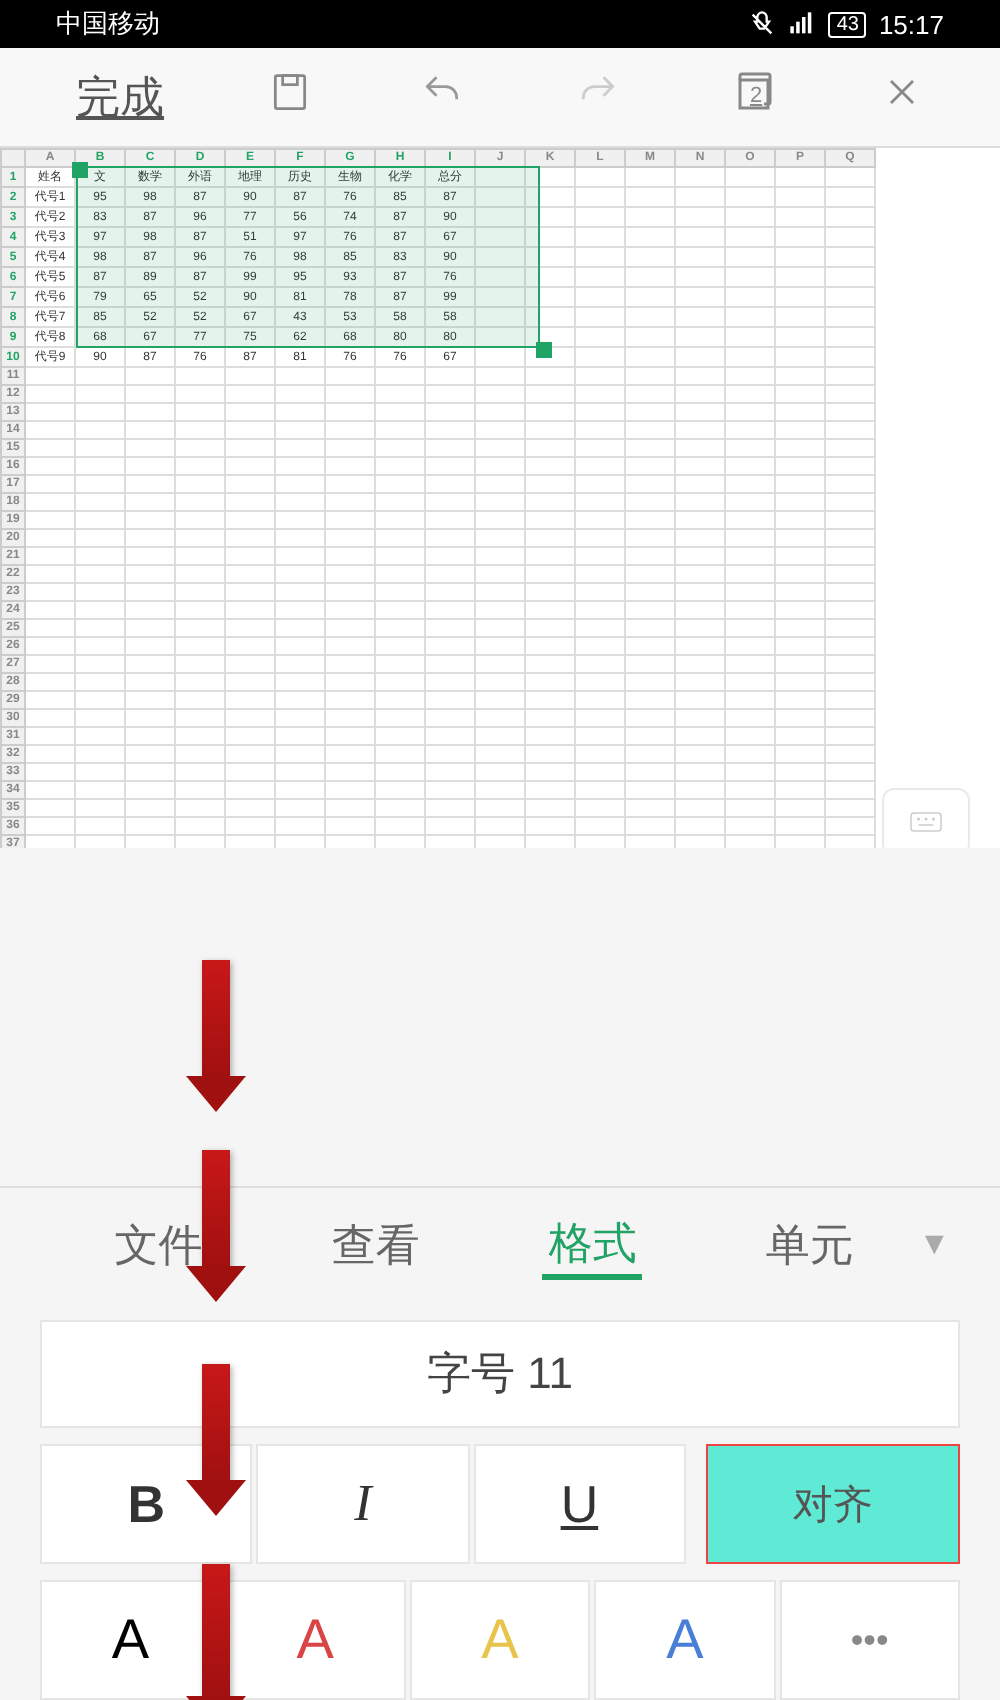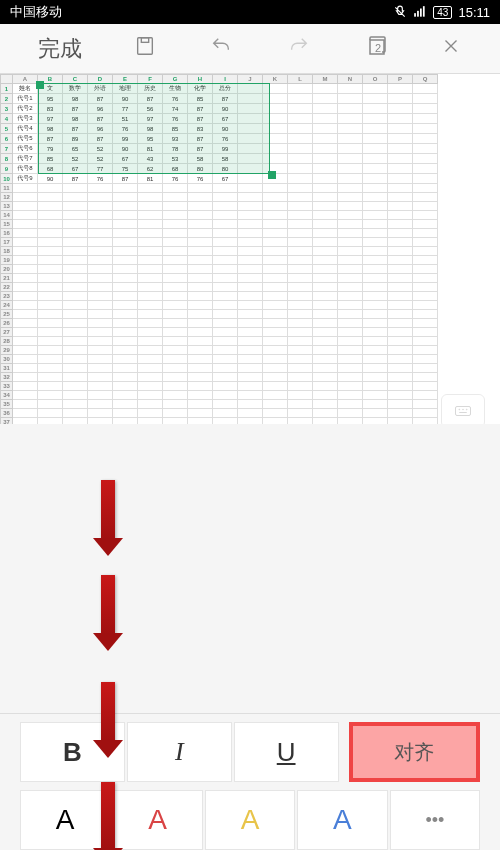--- a/index.html
+++ b/index.html
@@ -1,21 +1,21 @@
 <!DOCTYPE html>
 <html><head>
 <meta charset="utf-8">
 <style>
 * { margin:0; padding:0; box-sizing:border-box; font-family: -apple-system, sans-serif;}
 body { width:500px; height:850px; background:#f5f5f5; overflow:hidden; position:relative;}
-.statusbar { height:24px; background:#000; color:#fff; display:flex; align-items:center; justify-content:space-between; padding:0 10px; font-size:13px;}
+.statusbar { height:24px; background:#000; color:#fff; display:flex; align-items:center; justify-content:space-between; padding:0 28px; font-size:13px;}
 .status-right { display:flex; align-items:center; gap:6px;}
 .status-right svg { fill:#fff;}
 .toolbar { height:50px; background:#f8f8f8; display:flex; align-items:center; justify-content:space-around; padding:0 12px; border-bottom:1px solid #ddd;}
-.toolbar span { color:#666; font-size:22px;}
+.toolbar span { color:#666; font-size:22px;text-decoration:underline;}
 .toolbar .done { color:#555; font-size:22px;}
 .sheet-area { background:#fff; height:350px; overflow:hidden; position:relative;}
 .rowhead, .colhead { background:#f0f0f0; color:#888; border-right:1px solid #ccc; border-bottom:1px solid #ccc;}
 .sel-col { color:#21a366; font-weight:bold;}
 .sel-row { color:#21a366; font-weight:bold;}
 table { border-collapse:collapse;}
 td { border:1px solid #ddd; text-align:center; width:25px; height:9px; font-size:6px; color:#333;}
 th { border:1px solid #ccc; text-align:center; width:25px; height:9px; font-size:6px;}
 .corner { width:12px;}
 .rowh { width:12px;}
@@ -27,21 +27,21 @@
 .tab { flex:1; text-align:center; font-size:22px; color:#666;}
 .tab.active { color:#21a366;}
 .tab-underline { width:50px; height:3px; background:#21a366; margin:0 auto;}
 .dropdown-chevron { color:#aaa;}
 .section-label { font-size:20px; color:#888; padding:18px 25px 8px;}
 .fontsize-btn { margin:8px 20px; background:#fff; height:54px; display:flex; align-items:center; justify-content:center; font-size:22px; color:#444; border:1px solid #e5e5e5;}
 .effects-row { display:flex; margin:8px 20px; gap:2px;}
 .effect-btn { flex:1; background:#fff; height:60px; display:flex; align-items:center; justify-content:center; font-size:26px; color:#333; border:1px solid #e5e5e5;}
 .effect-btn.italic { font-style:italic; font-family:serif;}
 .effect-btn.underline { text-decoration:underline;}
-.align-btn { flex:1.2; background:#fca5a5; height:60px; display:flex; align-items:center; justify-content:center; font-size:20px; color:#555; border:4px solid #ef4444; margin-left:8px;}
+.align-btn { flex:1.2; background:#5eead4; height:60px; display:flex; align-items:center; justify-content:center; font-size:20px; color:#555; border:1px solid #ef4444; margin-left:8px;}
 .colors-row { display:flex; margin:8px 20px 0; gap:2px;}
 .color-btn { flex:1; background:#fff; height:60px; display:flex; align-items:center; justify-content:center; font-size:28px; font-weight:500; border:1px solid #e5e5e5;}
 .arrow { position:absolute; width:14px; background:linear-gradient(#c81818, #a01010); box-shadow:1px 1px 3px rgba(0,0,0,.3);}
 .arrow::after { content:''; position:absolute; bottom:-16px; left:-8px; border-left:15px solid transparent; border-right:15px solid transparent; border-top:18px solid #a01010;}
 </style>
 </head>
 <body>
 
 <div class="statusbar">
   <span>中国移动</span>
@@ -49,21 +49,21 @@
     <svg width="14" height="14" viewBox="0 0 24 24">
         <path d="M12 2C10 2 8 4 8 6v4H6l4 6h4l4-6h-2V6c0-2-2-4-4-4z M4 4l16 16" stroke="#fff" stroke-width="2" fill="none"></path>
       </svg>
     <svg width="14" height="14" viewBox="0 0 24 24">
         <rect x="2" y="14" width="3" height="6"></rect>
         <rect x="7" y="10" width="3" height="10"></rect>
         <rect x="12" y="6" width="3" height="14"></rect>
         <rect x="17" y="2" width="3" height="18"></rect>
       </svg>
     <span style="border:1px solid #fff;border-radius:2px;padding:0 3px;font-size:10px;">43</span>
-    <span>15:11</span>
+    <span>15:17</span>
   </div>
 </div>
 
 <div class="toolbar">
   <span class="done">完成</span>
   <span><svg width="22" height="22" viewBox="0 0 24 24" fill="none" stroke="#888" stroke-width="1.5">
         <rect x="4" y="3" width="16" height="18" rx="1"></rect>
         <rect x="8" y="3" width="8" height="5"></rect>
       </svg></span>
   <span><svg width="26" height="22" viewBox="0 0 24 24" fill="none" stroke="#999" stroke-width="1.5">
@@ -854,21 +854,29 @@
         <rect x="2" y="6" width="20" height="12" rx="2"></rect>
         <circle cx="7" cy="10" r=".5"></circle>
         <circle cx="12" cy="10" r=".5"></circle>
         <circle cx="17" cy="10" r=".5"></circle>
         <line x1="7" y1="14" x2="17" y2="14"></line>
       </svg>
     </div>
 </div>
 
 <div class="panel">
+  <div class="tabs">
+    <div class="tab">文件</div>
+    <div class="tab">查看</div>
+    <div class="tab active"><span>格式</span><div class="tab-underline"></div></div>
+    <div class="tab">单元</div>
+    <div class="dropdown-chevron">▼</div>
+  </div>
 
+  <div class="fontsize-btn">字号 11</div>
 
   <div class="effects-row">
     <div class="effect-btn" style="font-weight:bold;">B</div>
     <div class="effect-btn italic">I</div>
     <div class="effect-btn underline">U</div>
     <div class="align-btn">对齐</div>
   </div>
 
   <div class="colors-row">
     <div class="color-btn" style="color:#000;">A</div>

